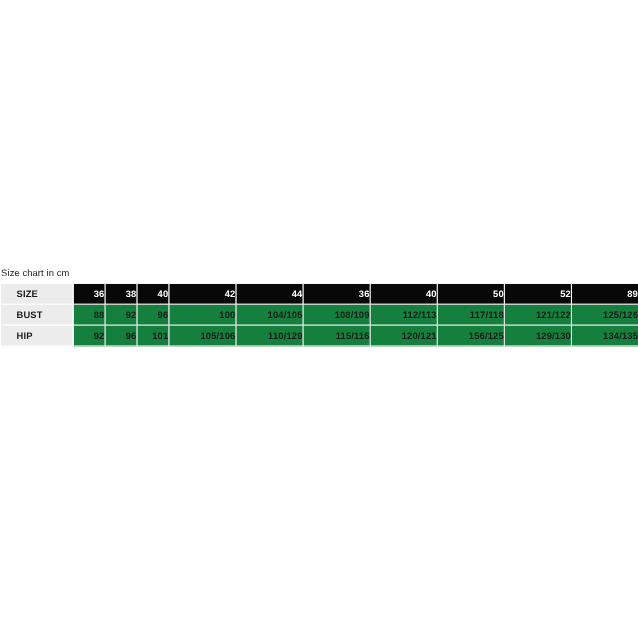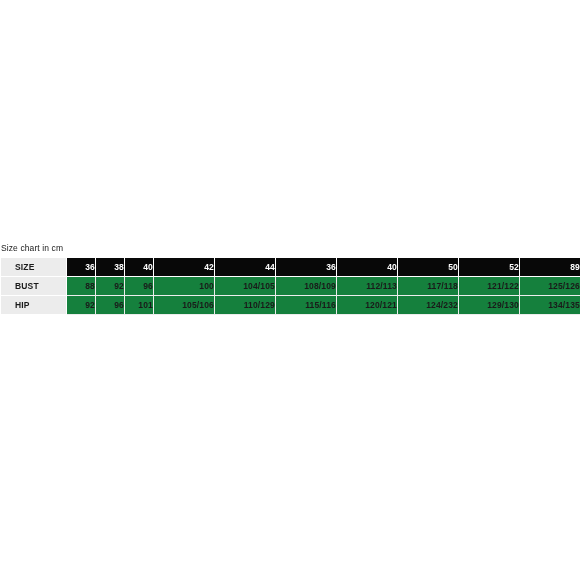--- a/index.html
+++ b/index.html
@@ -154,21 +154,21 @@
         </tr>
         <tr>
           <td class="lbl">HIP</td>
           <td class="val">92</td>
           <td class="val">96</td>
           <td class="val">101</td>
           <td class="val">105/106</td>
           <td class="val">110/129</td>
           <td class="val">115/116</td>
           <td class="val">120/121</td>
-          <td class="val">124/232</td>
+          <td class="val">156/125</td>
           <td class="val">129/130</td>
           <td class="val">134/135</td>
         </tr>
       </tbody>
     </table>
 
   </div>
 
 </div>
 

